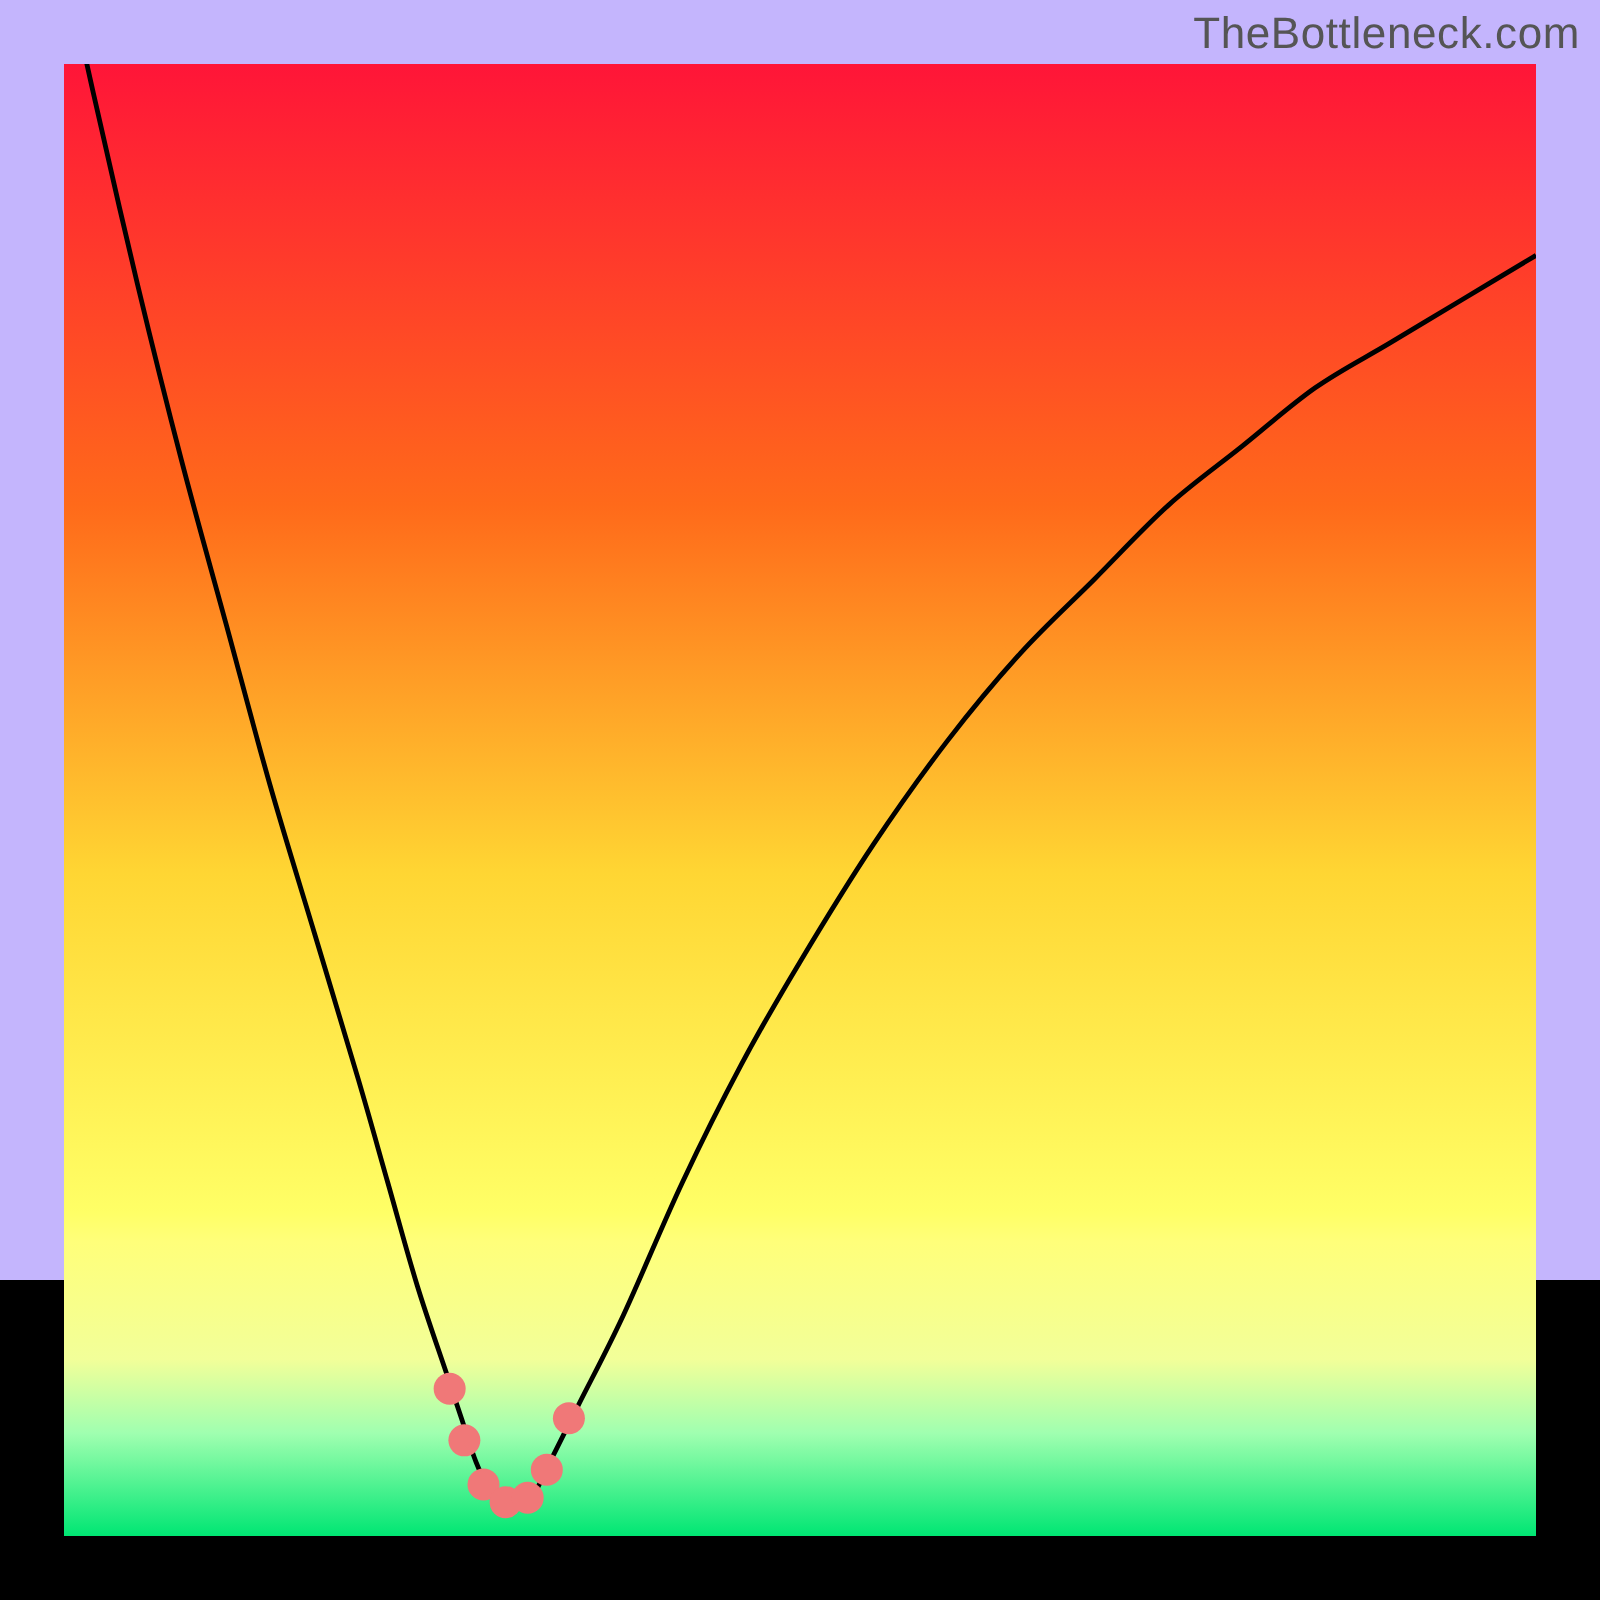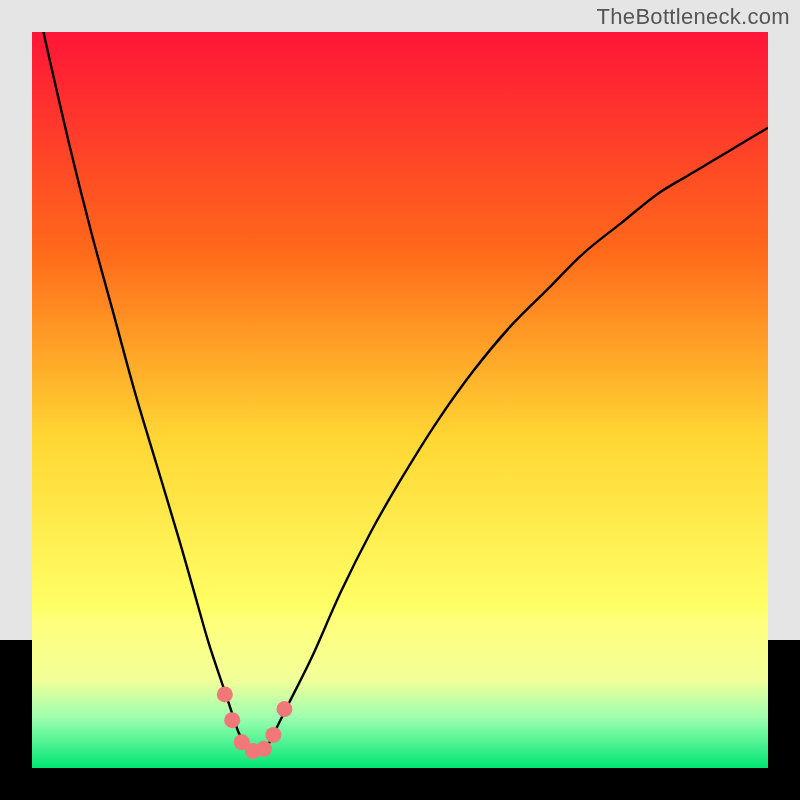--- a/index.html
+++ b/index.html
@@ -8,21 +8,21 @@
     width: 800px;
     height: 800px;
     background: #000;
     overflow: hidden;
     font-family: Arial, Helvetica, sans-serif;
   }
   .outer {
     position: absolute;
     left: 0; top: 0;
     width: 800px; height: 640px;
-    background: #e5e5e5;
+    background: #c4b5fd;
   }
   .watermark {
     position: absolute;
     top: 4px;
     right: 10px;
     color: #555;
     font-size: 22px;
     font-weight: 500;
     letter-spacing: 0.3px;
     z-index: 5;

